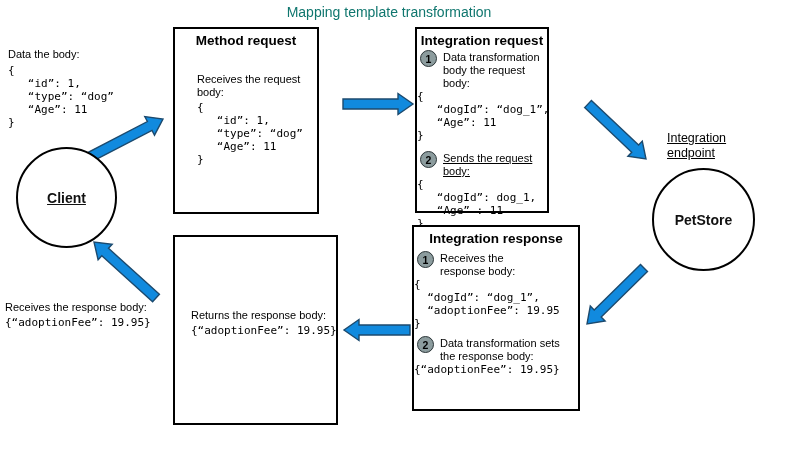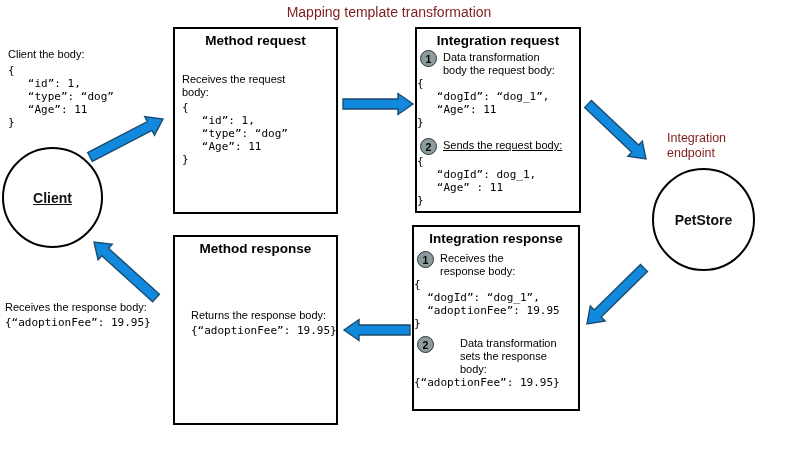--- a/index.html
+++ b/index.html
@@ -12,21 +12,21 @@
     font-family: "Liberation Sans", sans-serif;
     color: #111111;
   }
   .title {
     position: absolute;
     left: 0; top: 4px;
     width: 778px;
     text-align: center;
     font-size: 14px;
     font-weight: 500;
-    color: #7f1d1d;
+    color: #0f766e;
   }
   .box {
     position: absolute;
     background: #ffffff;
     border: 2px solid #000000;
     box-sizing: border-box;
   }
   .box-title {
     text-align: center;
     font-size: 13.5px;
@@ -52,33 +52,33 @@
     border: 2px solid #000000;
     border-radius: 50%;
     box-sizing: border-box;
     background: #ffffff;
     display: flex;
     align-items: center;
     justify-content: center;
     font-size: 14px;
     font-weight: 600;
   }
-  .client-node   { left: 2px;   top: 147px; width: 101px; height: 101px; text-decoration: underline; }
+  .client-node   { left: 16px;   top: 147px; width: 101px; height: 101px; text-decoration: underline; }
   .petstore-node { left: 652px; top: 168px; width: 103px; height: 103px; }
 
   .client-send    { position: absolute; left: 8px; top: 48px; }
   .client-send .note { margin-bottom: 3px; }
   .client-receive { position: absolute; left: 5px; top: 300px; }
   .client-receive .note { margin-bottom: 2px; line-height: 14px; }
 
-  .method-request-box  { left: 173px; top: 27px;  width: 165px; height: 187px; }
-  .mr-body { position: absolute; left: 7px; top: 44px; }
+  .method-request-box  { left: 173px; top: 27px;  width: 146px; height: 187px; }
+  .mr-body { position: absolute; left: 22px; top: 44px; }
   .mr-body .note { margin-bottom: 2px; }
 
-  .integration-request-box  { left: 415px; top: 27px;  width: 166px; height: 186px; }
+  .integration-request-box  { left: 415px; top: 27px;  width: 134px; height: 186px; }
   .integration-response-box { left: 412px; top: 225px; width: 168px; height: 186px; }
 
   .step {
     display: flex;
     align-items: flex-start;
     gap: 6px;
     margin: 2px 3px 0 3px;
   }
   .stepnum {
     flex: none;
@@ -91,37 +91,38 @@
     justify-content: center;
     font-size: 10.5px;
     font-weight: 700;
     color: #000000;
   }
   .step .note { padding-top: 1px; }
   .w112 { width: 112px; }
   .w118 { width: 118px; }
   .w128 { width: 128px; text-decoration: underline; }
   .w84  { width: 84px;  }
-  .w124 { width: 124px; margin-left: 20px; }
+  .w124 { width: 124px; }
   .code-indent { margin: 1px 0 0 26px; }
   .code-flush  { margin: 1px 0 0 4px; }
   .ir-step2 { margin-top: 9px; }
   .iresp-step2 { margin-top: 6px; }
 
   .method-response-box { left: 173px; top: 235px; width: 165px; height: 190px; }
   .mres-body { position: absolute; left: 16px; top: 71px; }
   .mres-body .note { margin-bottom: 2px; line-height: 14px; }
 
   .endpoint-label {
     position: absolute;
     left: 667px; top: 131px;
     width: 84px;
     font-size: 12.5px;
     line-height: 15px;
-    color: #7f1d1d;
+    color: #000000;
+    text-decoration: underline;
   }
   #arrow-layer {
     position: absolute;
     left: 0; top: 0;
     width: 800px; height: 450px;
     pointer-events: none;
   }
 </style>
 </head>
 <body>
@@ -133,21 +134,21 @@
   <svg id="arrow-layer" viewBox="0 0 800 450">
       <polygon points="92.3,161.4 152.0,130.4 154.5,135.2 163.0,119.0 144.8,116.6 147.4,121.5 87.7,152.6" fill="#118ade" stroke="#1c4a6e" stroke-width="1.4" stroke-linejoin="miter"></polygon>
       <polygon points="343.0,109.0 398.0,109.0 398.0,114.5 413.0,104.0 398.0,93.5 398.0,99.0 343.0,99.0" fill="#118ade" stroke="#1c4a6e" stroke-width="1.4" stroke-linejoin="miter"></polygon>
       <polygon points="584.6,107.6 631.7,152.3 627.9,156.3 646.0,159.0 642.3,141.1 638.6,145.1 591.4,100.4" fill="#118ade" stroke="#1c4a6e" stroke-width="1.4" stroke-linejoin="miter"></polygon>
       <polygon points="640.5,264.4 594.2,309.9 590.3,306.0 587.0,324.0 605.1,321.0 601.2,317.1 647.5,271.6" fill="#118ade" stroke="#1c4a6e" stroke-width="1.4" stroke-linejoin="miter"></polygon>
       <polygon points="410.0,325.0 359.0,325.0 359.0,319.5 344.0,330.0 359.0,340.5 359.0,335.0 410.0,335.0" fill="#118ade" stroke="#1c4a6e" stroke-width="1.4" stroke-linejoin="miter"></polygon>
       <polygon points="159.4,294.3 108.5,248.3 112.2,244.3 94.0,242.0 98.1,259.8 101.8,255.8 152.6,301.7" fill="#118ade" stroke="#1c4a6e" stroke-width="1.4" stroke-linejoin="miter"></polygon>
     </svg>
 
   <div class="client-send">
-    <div class="note">Client the body:</div>
+    <div class="note">Data the body:</div>
     <pre class="code">{
    “id”: 1,
    “type”: “dog”
    “Age”: 11
 }</pre>
   </div>
 
   <div class="circle client-node">
     <span>Client</span>
   </div>
@@ -200,21 +201,20 @@
   “adoptionFee”: 19.95
 }</pre>
     <div class="step iresp-step2">
       <span class="stepnum" style="background: rgb(140, 156, 158);">2</span>
       <span class="note w124">Data transformation sets the response body:</span>
     </div>
     <pre class="code code-flush">{“adoptionFee”: 19.95}</pre>
   </div>
 
   <div class="box method-response-box">
-    <div class="box-title">Method response</div>
     <div class="mres-body">
       <div class="note">Returns the response body:</div>
       <pre class="code">{“adoptionFee”: 19.95}</pre>
     </div>
   </div>
 
   <div class="client-receive">
     <div class="note">Receives the response body:</div>
     <pre class="code">{“adoptionFee”: 19.95}</pre>
   </div>

